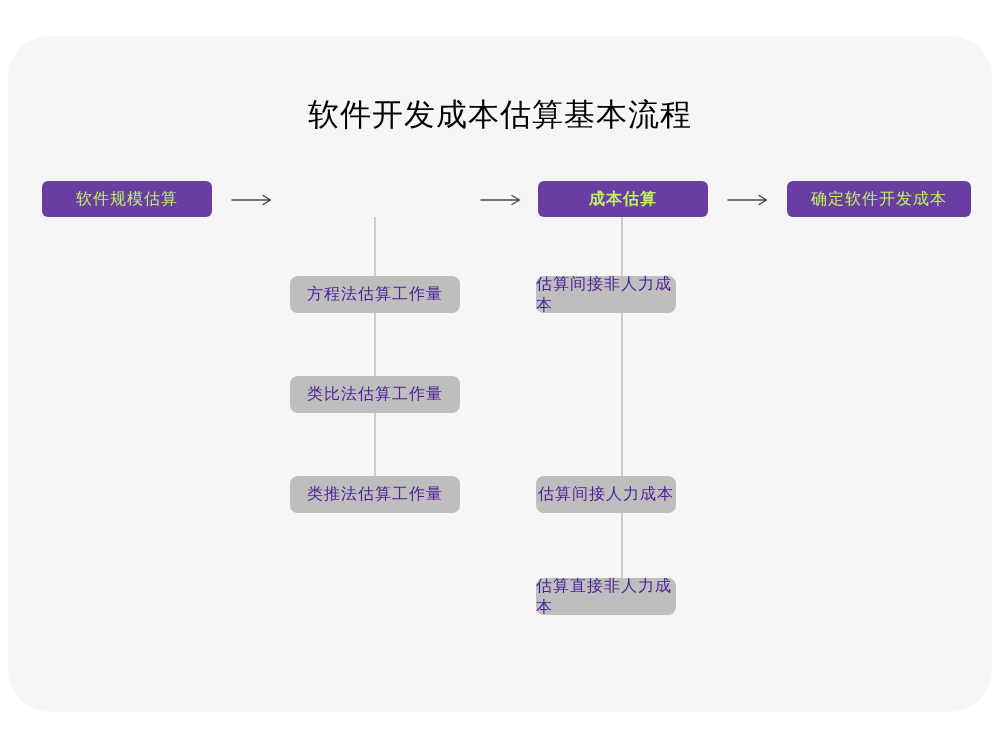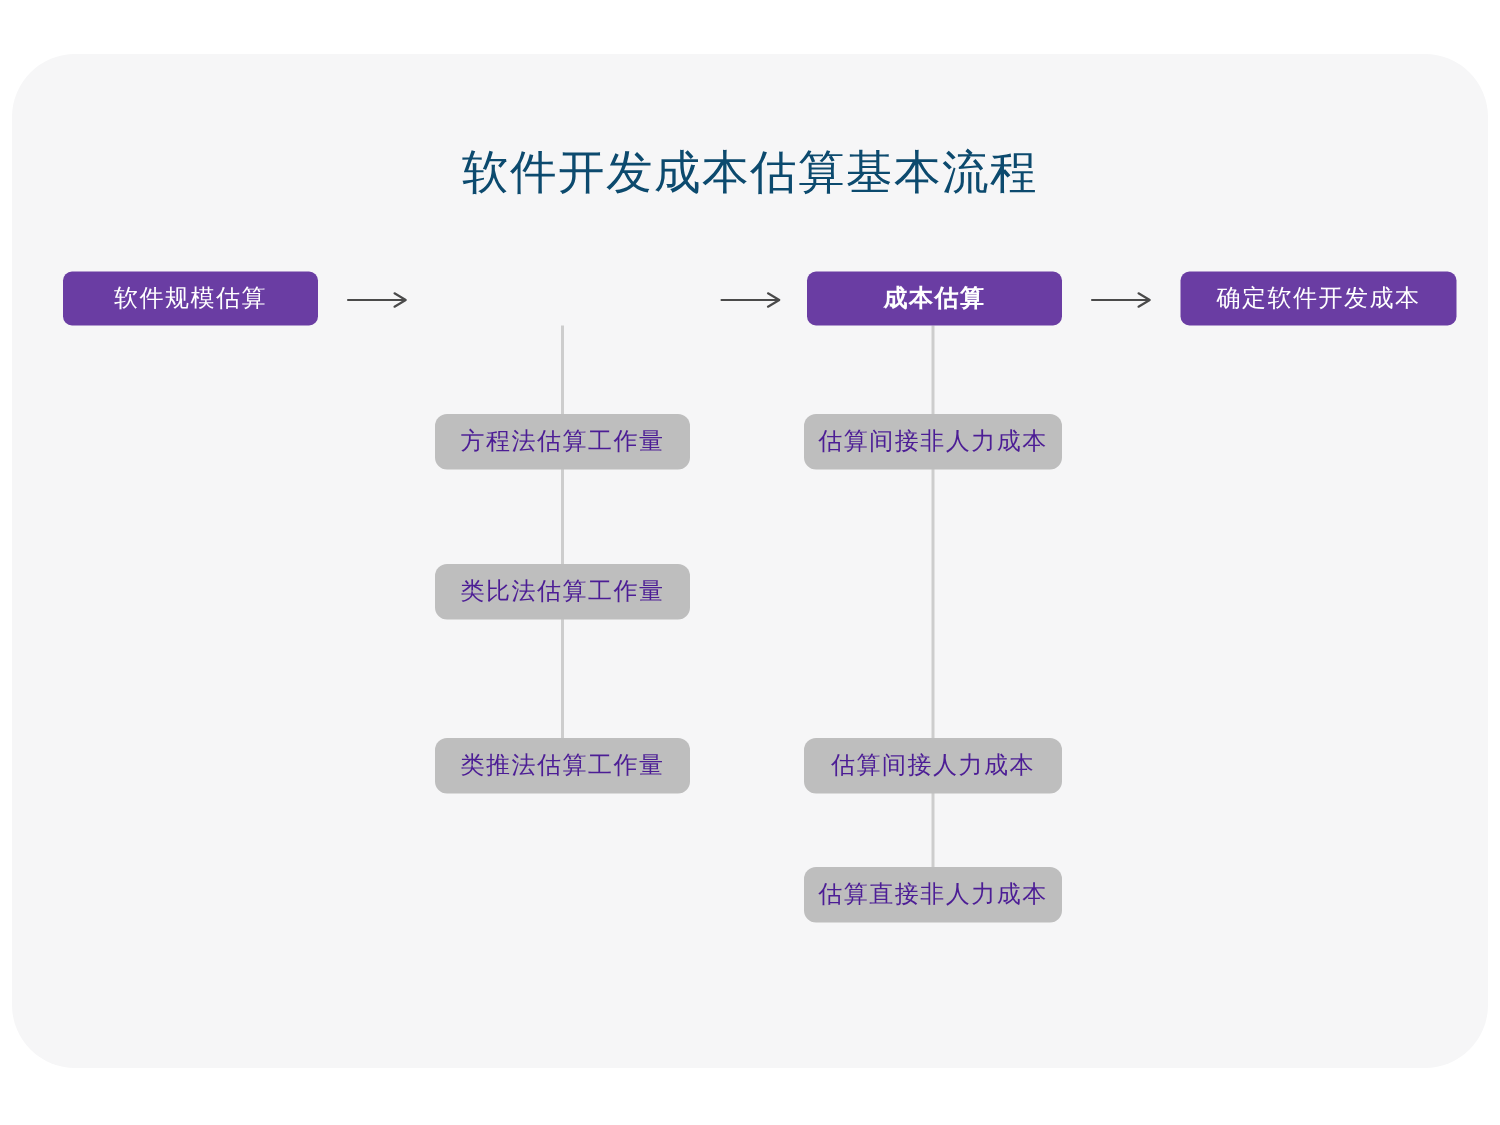--- a/index.html
+++ b/index.html
@@ -27,30 +27,30 @@
   .title {
     position: absolute;
     left: 0;
     top: 58px;
     width: 100%;
     margin: 0;
     text-align: center;
     font-size: 31px;
     font-weight: 500;
     letter-spacing: 1px;
-    color: #0c4a6e;
+    color: #000000;
   }
   .stage-box {
     position: absolute;
     top: 145px;
     width: 170px;
     height: 36px;
     background: #6A3DA3;
     border-radius: 6px;
-    color: #ffffff;
+    color: #bef264;
     font-size: 16px;
     letter-spacing: 1px;
     display: flex;
     align-items: center;
     justify-content: center;
     z-index: 3;
     box-sizing: border-box;
   }
   .stage-1 { left: 34px; }
   .stage-2 { left: 282px; }
@@ -82,24 +82,24 @@
     color: #4c1d95;
     font-size: 16px;
     letter-spacing: 1px;
     display: flex;
     align-items: center;
     justify-content: center;
     z-index: 3;
     box-sizing: border-box;
   }
   .sub-left  { left: 282px; width: 170px; }
-  .sub-right { left: 528px; width: 172px; }
+  .sub-right { left: 528px; width: 140px; }
   .row-1 { top: 240px; }
   .row-2 { top: 340px; }
-  .row-3 { top: 456px; font-family: Liberation Serif, serif; }
+  .row-3 { top: 440px; font-family: Liberation Serif, serif; }
   .row-4 { top: 542px; }
 </style>
 </head>
 <body>
 
 <div class="canvas">
   <div class="card">
 
     <h1 class="title">软件开发成本估算基本流程</h1>
 

